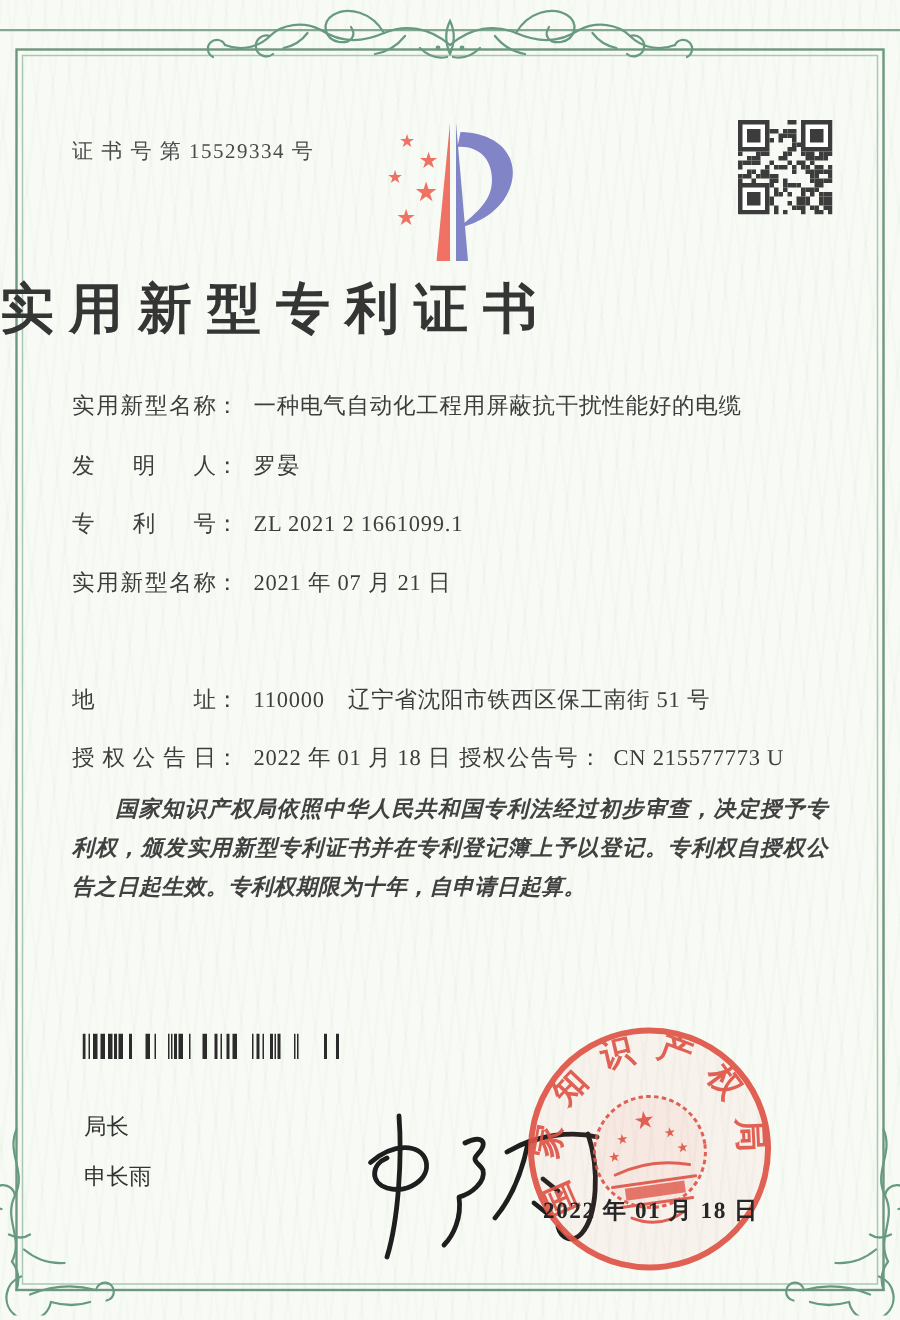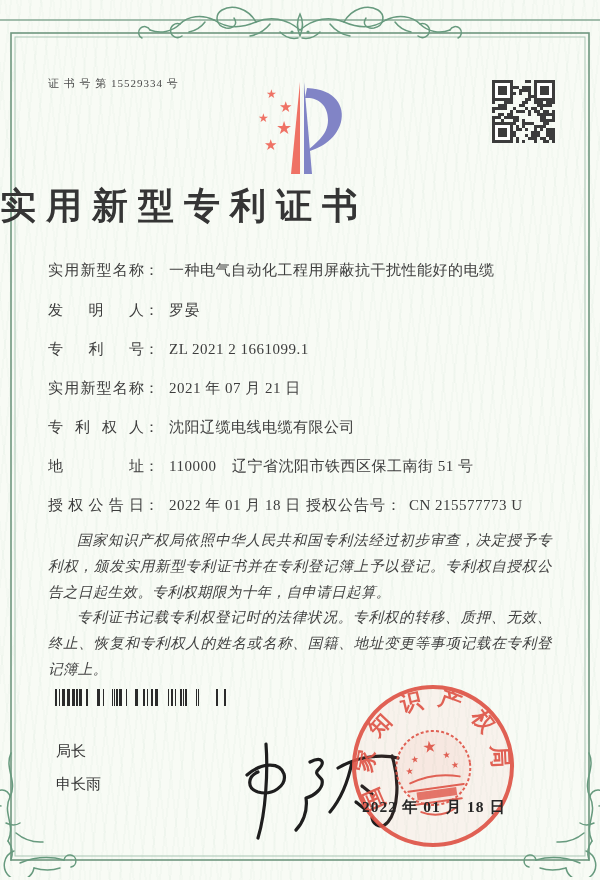--- a/index.html
+++ b/index.html
@@ -6,33 +6,33 @@
   .cert{
     position:relative;width:600px;height:880px;margin:0 auto;overflow:hidden;
     background:
       repeating-linear-gradient(96deg, rgba(130,180,150,0.045) 0 2px, transparent 2px 10px),
       repeating-linear-gradient(84deg, rgba(130,180,150,0.035) 0 2px, transparent 2px 12px),
       #f8fbf5;
     font-family:"Liberation Serif", serif;
     color:#3a3a3a;
   }
   .abs{position:absolute;}
-  .cert-no{left:48px;top:76px;font-size:11px;letter-spacing:1px;color:#4a4a4a;}
+  .cert-no{left:48px;top:92px;font-size:14px;letter-spacing:1px;color:#4a4a4a;}
   .title{left:0;top:182px;width:600px;text-align:left;font-size:36px;font-weight:700;
          letter-spacing:10px;color:#353535;}
   .field-row{left:48px;width:510px;font-size:15px;color:#3d3d3d;white-space:nowrap;}
   .f-label{display:inline-block;width:96px;text-align:justify;text-align-last:justify;}
   .f-colon{display:inline-block;}
   .f-value{margin-left:10px;letter-spacing:0.5px;margin-top:47px;}
   .pair2{position:absolute;left:258px;top:0;}
   .pair2 .f-label2{letter-spacing:1px;}
   .pair2 .f-value2{margin-left:8px;letter-spacing:0.5px;}
   .paras{left:48px;top:528px;width:504px;font-size:14.5px;line-height:1.78;
          font-style:italic;color:#414141;text-align:justify;letter-spacing:0.4px;}
-  .paras p{margin:0;text-indent:2em;}
+  .paras p{margin:0;text-indent:2em;font-weight:bold;}
   .signer{left:56px;font-family:"Liberation Sans", sans-serif;font-size:15px;color:#333;text-align:center;}
   .seal-date{left:362px;top:797px;font-size:15.5px;color:#262626;letter-spacing:1px;
              font-weight:600;}
   .footer{left:0;top:882px;width:600px;text-align:center;font-size:13px;
           letter-spacing:2px;color:#4a4a4a;font-style:italic;}
   svg{display:block;}
 </style>
 </head>
 <body>
 
@@ -269,36 +269,32 @@
   </div>
   <div class="abs field-row" style="top:301px">
     <span class="f-label">发明人</span><span class="f-colon">：</span><span class="f-value">罗晏</span>
   </div>
   <div class="abs field-row" style="top:340px">
     <span class="f-label">专利号</span><span class="f-colon">：</span><span class="f-value">ZL 2021 2 1661099.1</span>
   </div>
   <div class="abs field-row" style="top:379px">
     <span class="f-label">实用新型名称</span><span class="f-colon">：</span><span class="f-value">2021 年 07 月 21 日</span>
   </div>
-  <div class="abs field-row" style="top:418px">
-    <span class="f-label">专利权人</span><span class="f-colon">：</span><span class="f-value">沈阳辽缆电线电缆有限公司</span>
-  </div>
   <div class="abs field-row" style="top:457px">
     <span class="f-label">地址</span><span class="f-colon">：</span><span class="f-value">110000　辽宁省沈阳市铁西区保工南街 51 号</span>
   </div>
   <div class="abs field-row" style="top:496px">
     <span class="f-label">授权公告日</span><span class="f-colon">：</span><span class="f-value">2022 年 01 月 18 日</span>
     <span class="pair2">
       <span class="f-label2">授权公告号</span><span>：</span><span class="f-value2">CN 215577773 U</span>
     </span>
   </div>
 
   <div class="abs paras">
     <p>国家知识产权局依照中华人民共和国专利法经过初步审查，决定授予专利权，颁发实用新型专利证书并在专利登记簿上予以登记。专利权自授权公告之日起生效。专利权期限为十年，自申请日起算。</p>
-    <p>专利证书记载专利权登记时的法律状况。专利权的转移、质押、无效、终止、恢复和专利权人的姓名或名称、国籍、地址变更等事项记载在专利登记簿上。</p>
   </div>
 
   <svg class="abs" style="left:55px;top:689px" width="172" height="17" viewBox="0 0 172 17">
       <rect x="0" y="0" width="2" height="17" fill="#2b2b2b"></rect>
       <rect x="4" y="0" width="1" height="17" fill="#2b2b2b"></rect>
       <rect x="7" y="0" width="3" height="17" fill="#2b2b2b"></rect>
       <rect x="12" y="0" width="3" height="17" fill="#2b2b2b"></rect>
       <rect x="17" y="0" width="3" height="17" fill="#2b2b2b"></rect>
       <rect x="21" y="0" width="2" height="17" fill="#2b2b2b"></rect>
       <rect x="24" y="0" width="3" height="17" fill="#2b2b2b"></rect>

